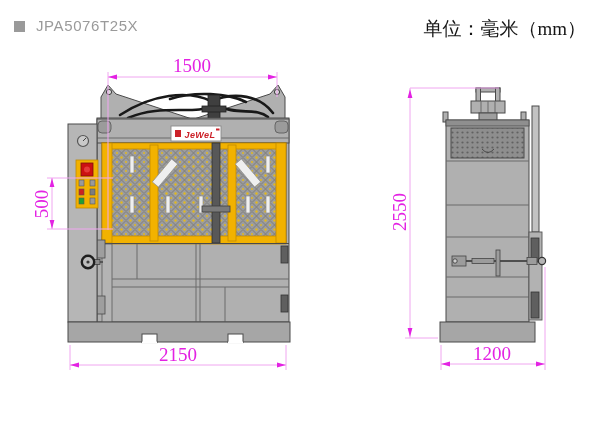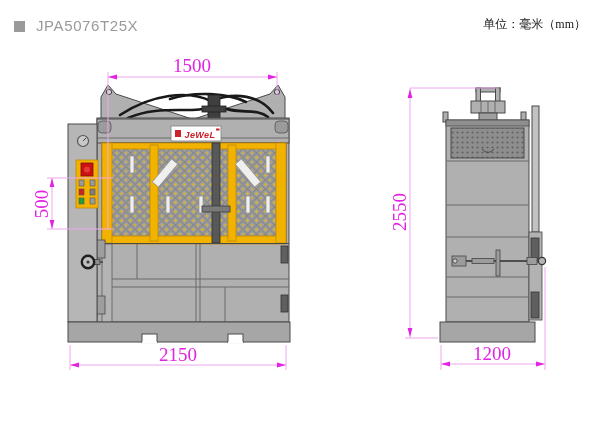--- a/index.html
+++ b/index.html
@@ -1,21 +1,21 @@
 <!DOCTYPE html>
 <html><head>
 <meta charset="utf-8">
 <style>
   html,body{margin:0;padding:0;background:#ffffff;}
   #stage{position:relative;width:600px;height:433px;background:#ffffff;overflow:hidden;
          font-family:"Liberation Sans",sans-serif;}
   .hdr-title{position:absolute;left:36px;top:17px;font-size:15px;color:#9a9a9a;
              letter-spacing:0.6px;font-family:"Liberation Sans",sans-serif;}
   .hdr-bullet{position:absolute;left:14px;top:21px;width:11px;height:11px;background:#9a9a9a;}
-  .hdr-unit{position:absolute;right:14px;top:16px;font-size:12px;color:#141414;
+  .hdr-unit{position:absolute;right:14px;top:16px;font-size:19px;color:#141414;
             font-family:"Liberation Serif",serif;}
   svg{position:absolute;left:0;top:0;}
   .outline{stroke:#4a4a4a;stroke-width:1;}
   .fillA{fill:#b0b0b0;} .fillB{fill:#b6b6b6;} .fillBase{fill:#a6a6a6;}
   .dim-line{stroke:#f0a6f0;stroke-width:1;fill:none;}
   .dim-arrow{fill:#e322e3;stroke:none;}
   .dim-text{font-family:"Liberation Serif",serif;font-size:19px;fill:#e322e3;}
   .thin{stroke:#6a6a6a;stroke-width:1;fill:none;}
   .hose{stroke:#191919;stroke-width:2.6;fill:none;stroke-linecap:round;}
   .yellow{fill:#f2b200;stroke:#c28b00;stroke-width:0.8;}

